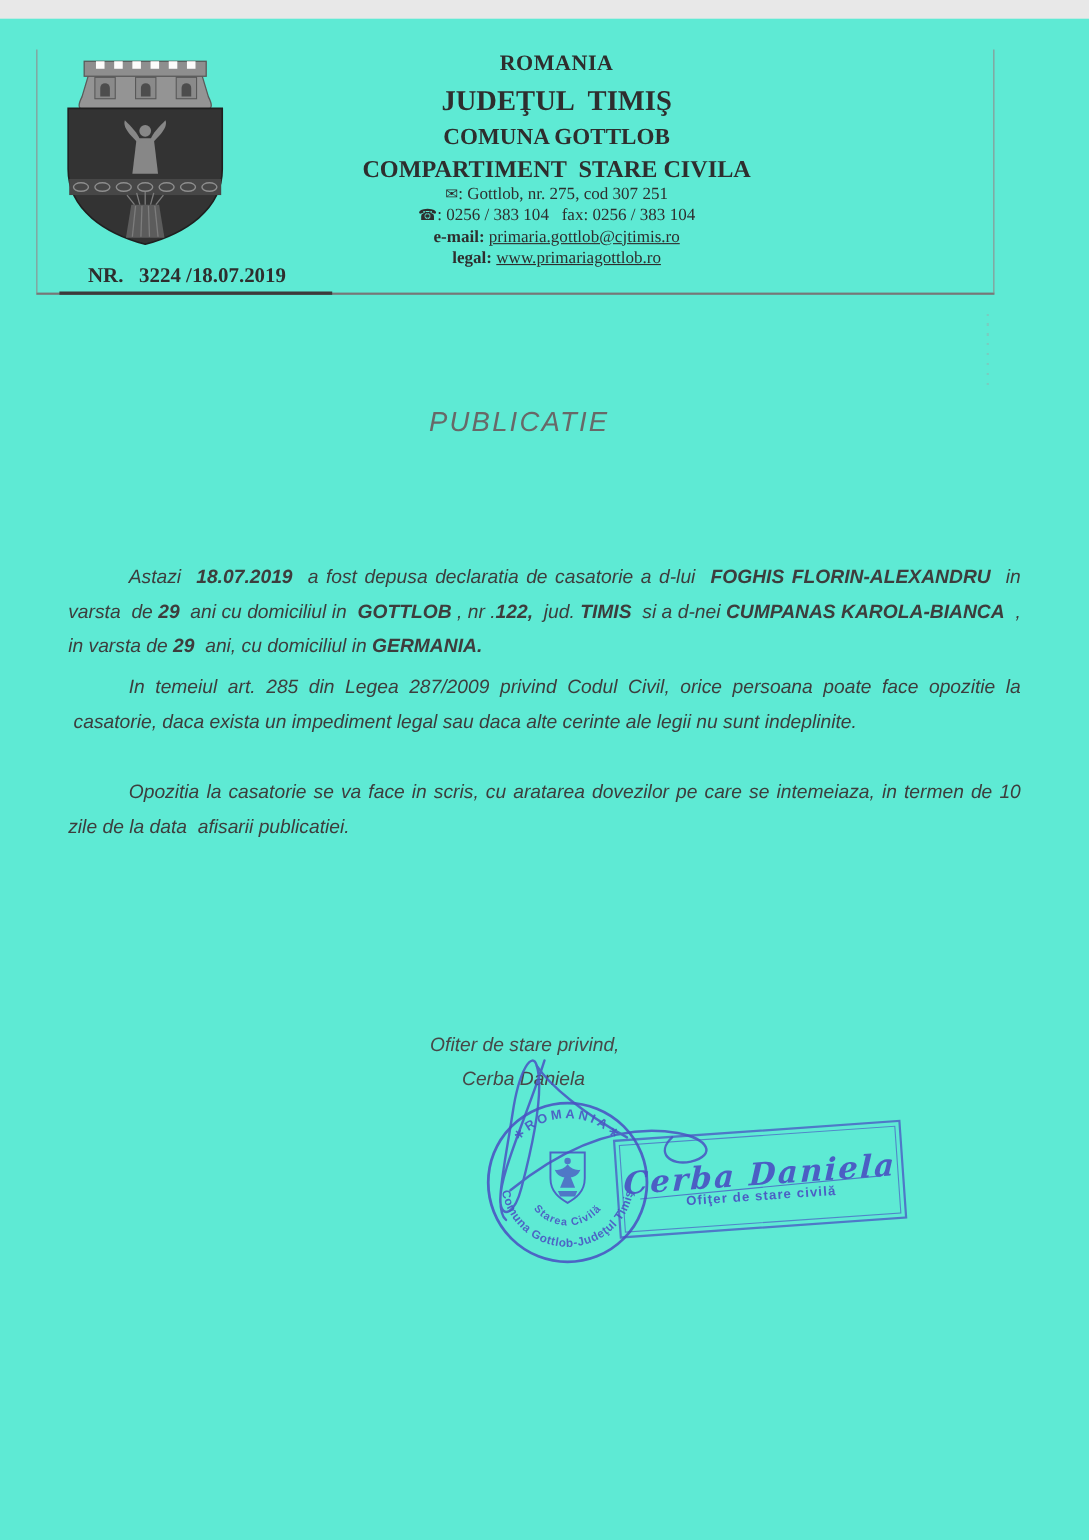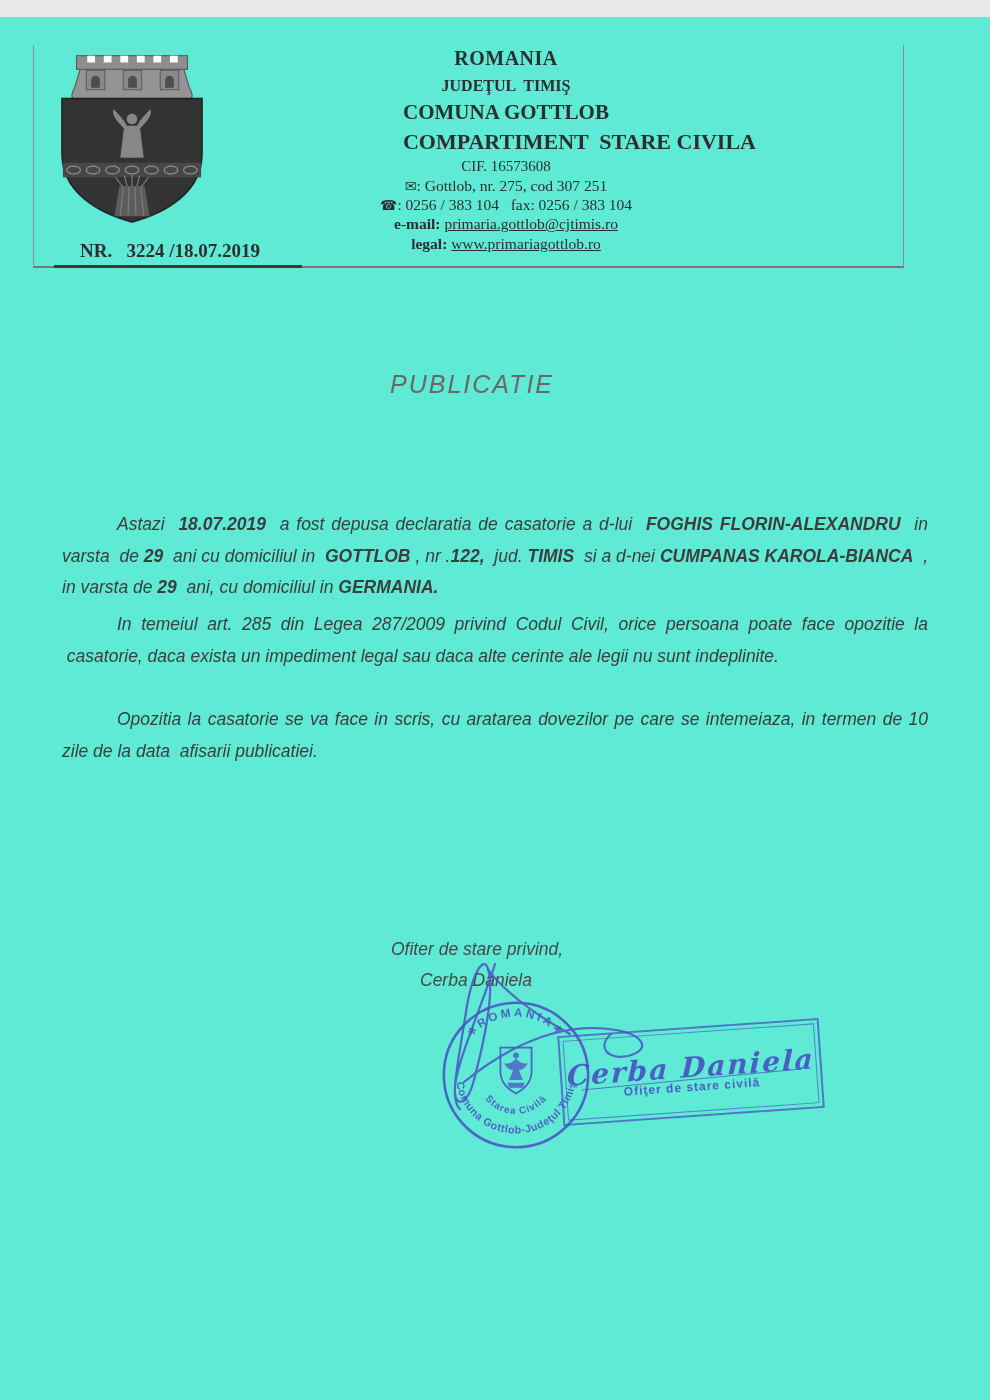--- a/index.html
+++ b/index.html
@@ -10,23 +10,23 @@
   }
   
   .lh-frame{
     position:absolute;left:33px;top:28px;width:869px;height:221px;
     border-left:1.5px solid #8f8f8f;border-right:1.5px solid #8f8f8f;
     border-bottom:2px solid #777;
   }
   .coa{position:absolute;left:15px;top:0px;width:166px;height:180px;}
   .lh-text{position:absolute;left:222px;top:0px;width:500px;text-align:center;line-height:1.18;}
   .lh-country{font-size:20px;font-weight:bold;letter-spacing:.5px;margin-top:2px;}
-  .lh-county{font-size:16px;font-weight:bold;margin-top:6px;}
+  .lh-county{font-size:26px;font-weight:bold;margin-top:6px;}
   .lh-commune{font-size:21px;font-weight:bold;margin-top:5px;}
-  .lh-dept{font-size:22px;font-weight:bold;margin-top:4px;text-align:right;}
+  .lh-dept{font-size:22px;font-weight:bold;margin-top:4px;}
   .lh-cif{font-size:15px;margin-top:3px;}
   .lh-contact{font-size:15.5px;margin-top:1px;}
   .lh-contact .glyph{font-family:"DejaVu Sans",sans-serif;font-size:14px;}
   .lh-contact b{font-weight:bold;}
   .u{text-decoration:underline;}
   .regnr{
     position:absolute;left:20px;bottom:-2px;width:222px;
     font-size:19px;font-weight:bold;white-space:pre;
     padding:0 0 3px 26px;border-bottom:3px solid #3b3b3b;
   }
@@ -139,21 +139,20 @@
           </g>
         </g>
       </g>
     </svg>
 
     <div class="lh-text">
       <div class="lh-country">ROMANIA</div>
       <div class="lh-county">JUDEŢUL &nbsp;TIMIŞ</div>
       <div class="lh-commune">COMUNA GOTTLOB</div>
       <div class="lh-dept">COMPARTIMENT &nbsp;STARE CIVILA</div>
-      <div class="lh-cif">CIF. 16573608</div>
       <div class="lh-contact">
         <span class="glyph">✉</span><span>: Gottlob, nr. 275, cod 307 251</span>
       </div>
       <div class="lh-contact">
         <span class="glyph">☎</span><span>: 0256 / 383 104 &nbsp; fax: 0256 / 383 104</span>
       </div>
       <div class="lh-contact">
         <b>e-mail:</b>
         <span class="u">primaria.gottlob@cjtimis.ro</span>
       </div>

